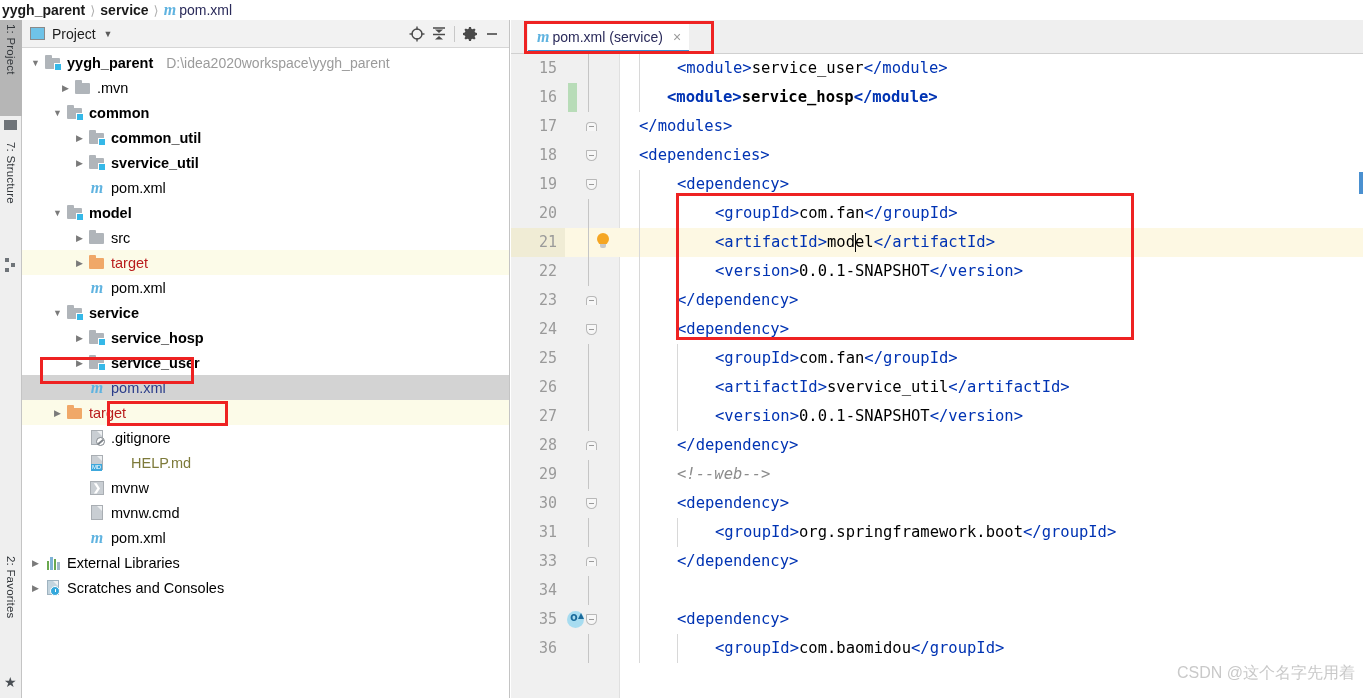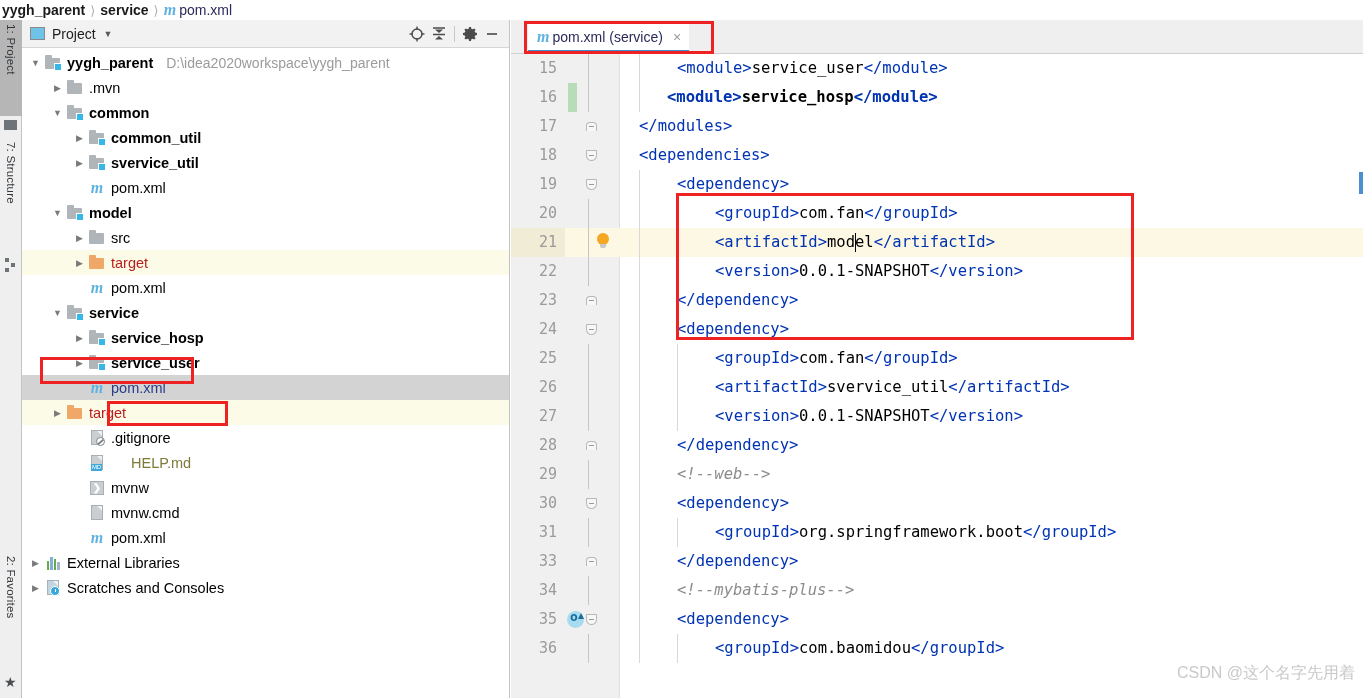--- a/index.html
+++ b/index.html
@@ -345,21 +345,21 @@
         <div class="row" style="padding-left: 8px;">
           <span class="arrow open"></span>
           <span class="ico">
             <span class="fold-tab"></span>
             <span class="fold-body"></span>
             <span class="mod-badge"></span>
           </span>
           <span class="lbl bold">yygh_parent</span>
           <span class="path">D:\idea2020workspace\yygh_parent</span>
         </div>
-        <div class="row" style="padding-left: 30px;">
+        <div class="row" style="padding-left: 38px;">
           <span class="arrow closed"></span>
           <span class="ico">
             <span class="fold-tab"></span>
             <span class="fold-body"></span>
           </span>
           <span class="lbl">.mvn</span>
         </div>
         <div class="row" style="padding-left: 30px;">
           <span class="arrow open"></span>
           <span class="ico">
@@ -672,21 +672,20 @@
             <div class="fold">
               <span class="fmark end"></span>
             </div>
             <div class="indent-g" style="left: 128px;"></div>
             <div class="ctext" style="left: 166px;"><span class="tg">&lt;/dependency&gt;</span></div>
           </div>
           <div class="cl">
             <div class="lnum">34</div>
             <div class="fline"></div>
             <div class="indent-g" style="left: 128px;"></div>
-            <div class="ctext" style="left: 166px;"><span class="cmt">&lt;!--mybatis-plus--&gt;</span></div>
           </div>
           <div class="cl">
             <div class="vcsdot"></div>
             <div class="lnum">35</div>
             <div class="fold">
               <span class="fmark open"></span>
             </div>
             <div class="indent-g" style="left: 128px;"></div>
             <div class="ctext" style="left: 166px;"><span class="tg">&lt;dependency&gt;</span></div>
           </div>

